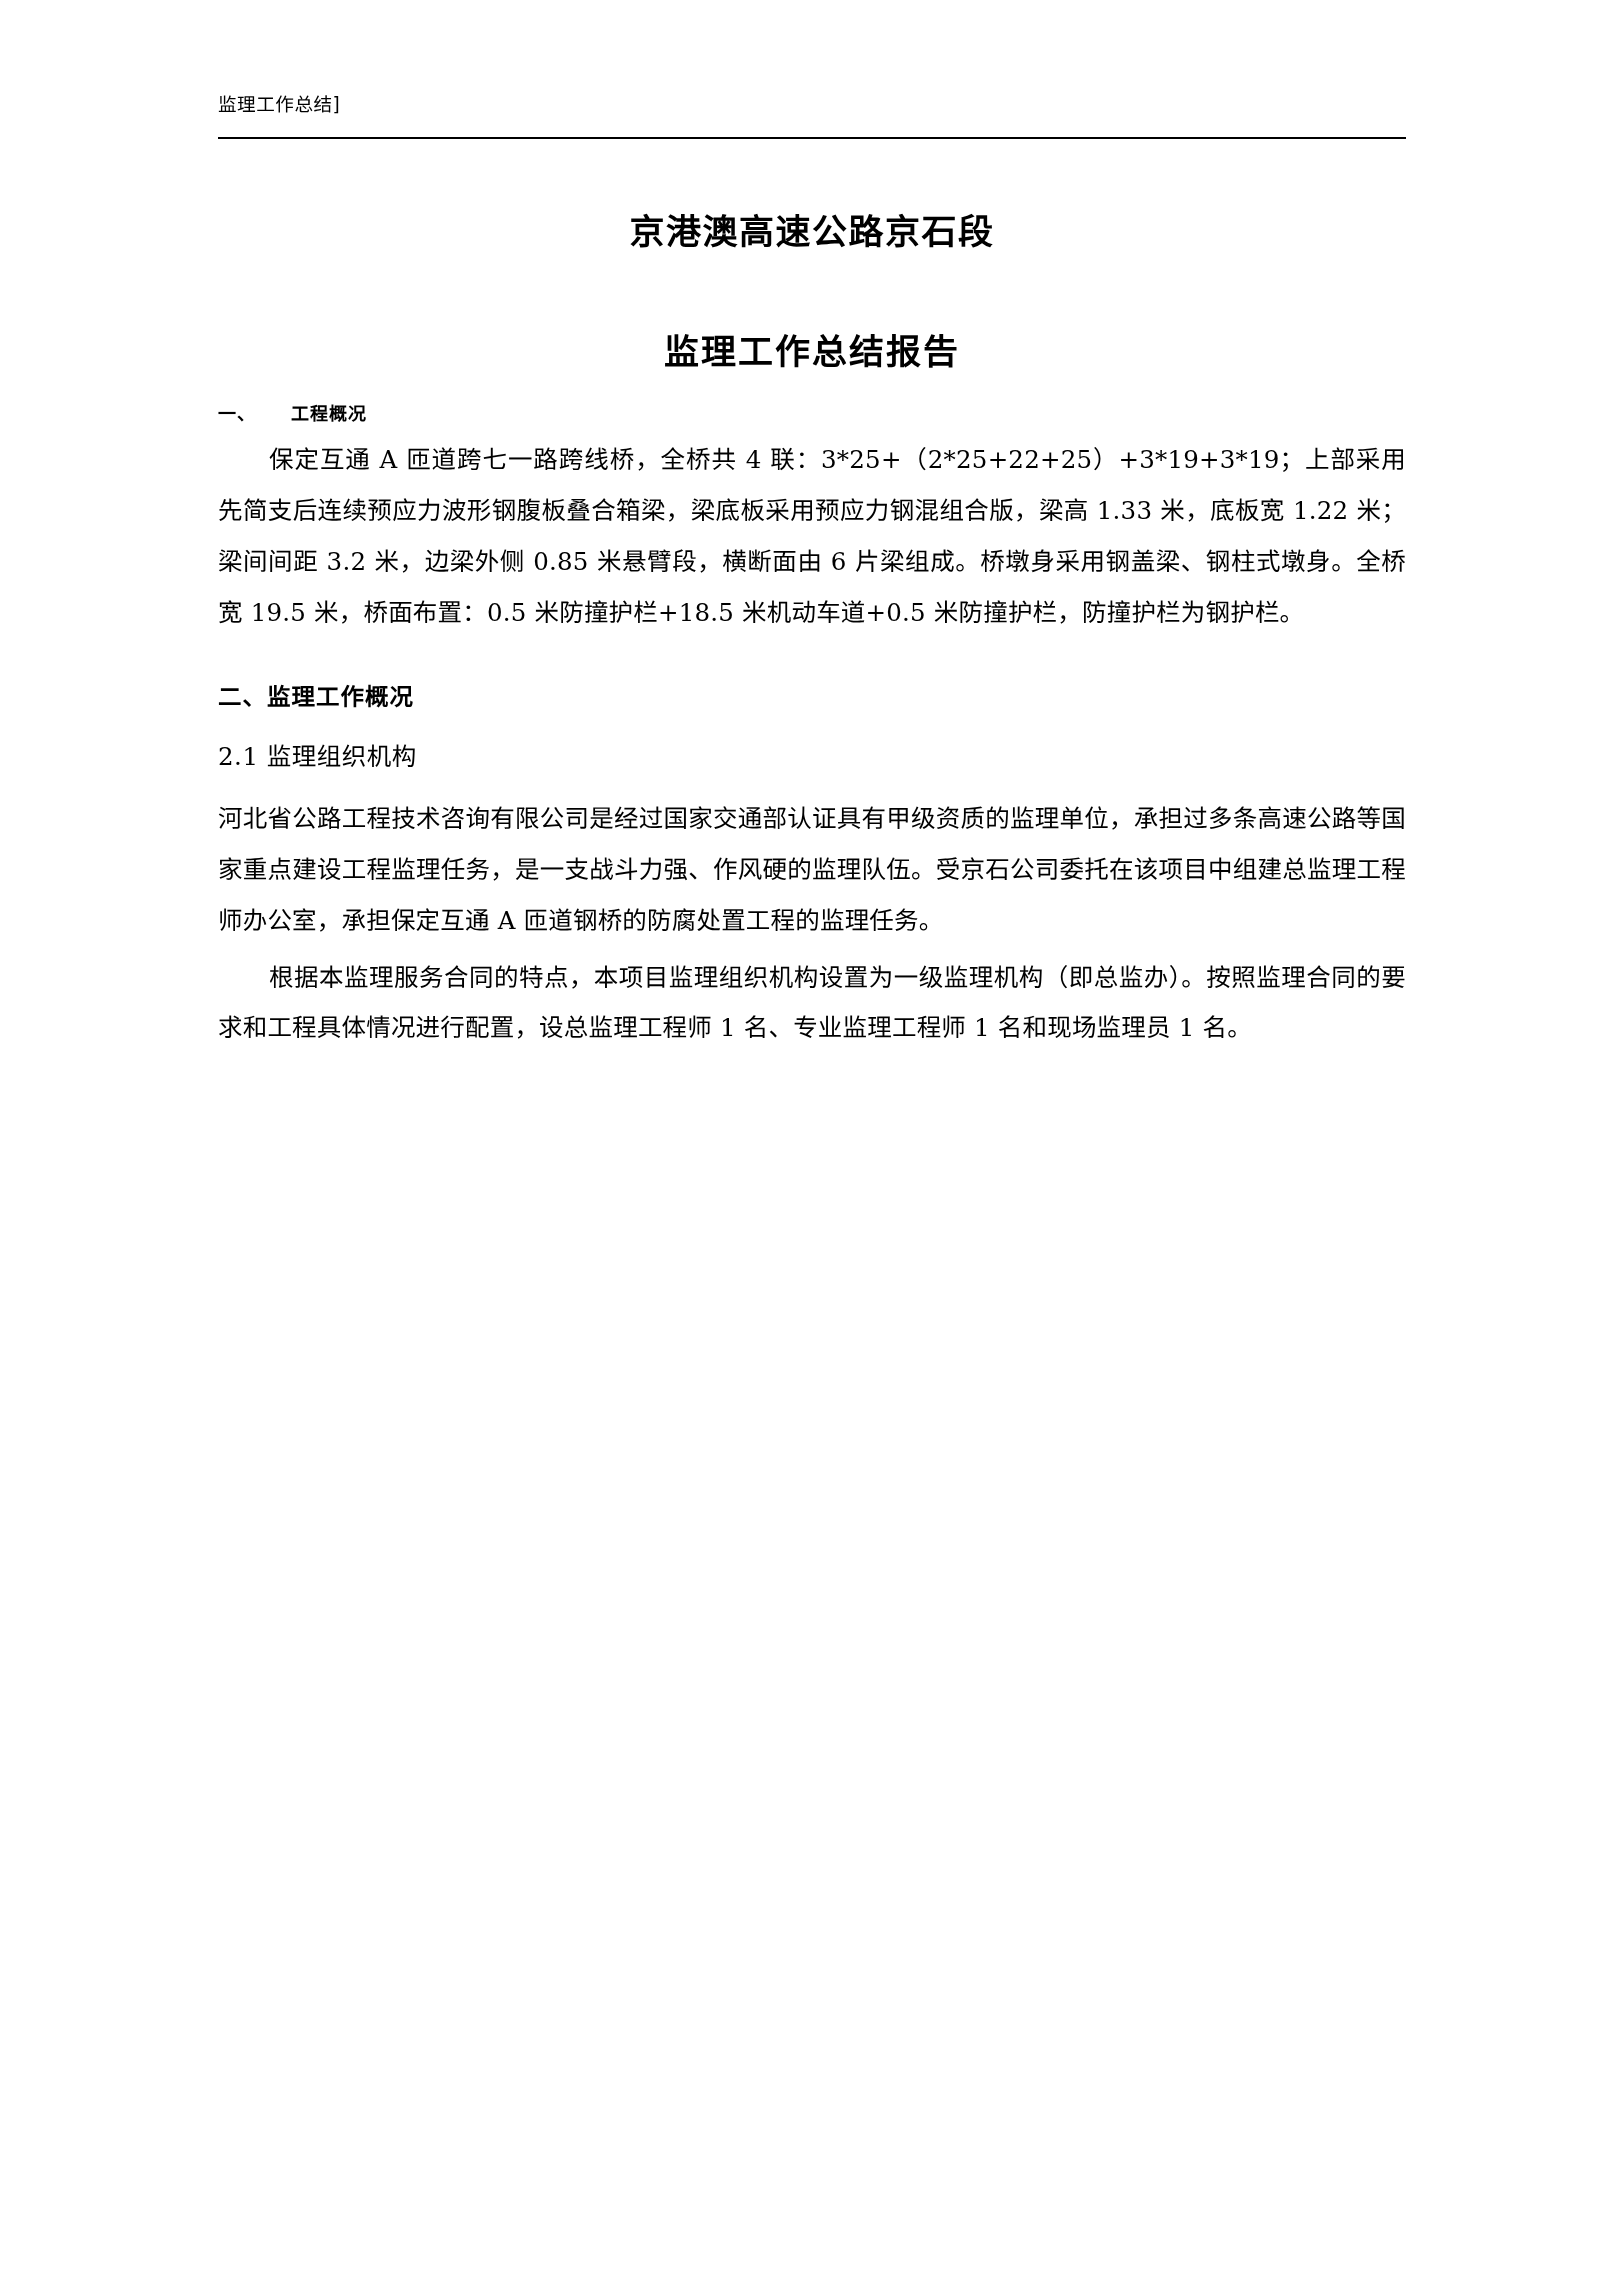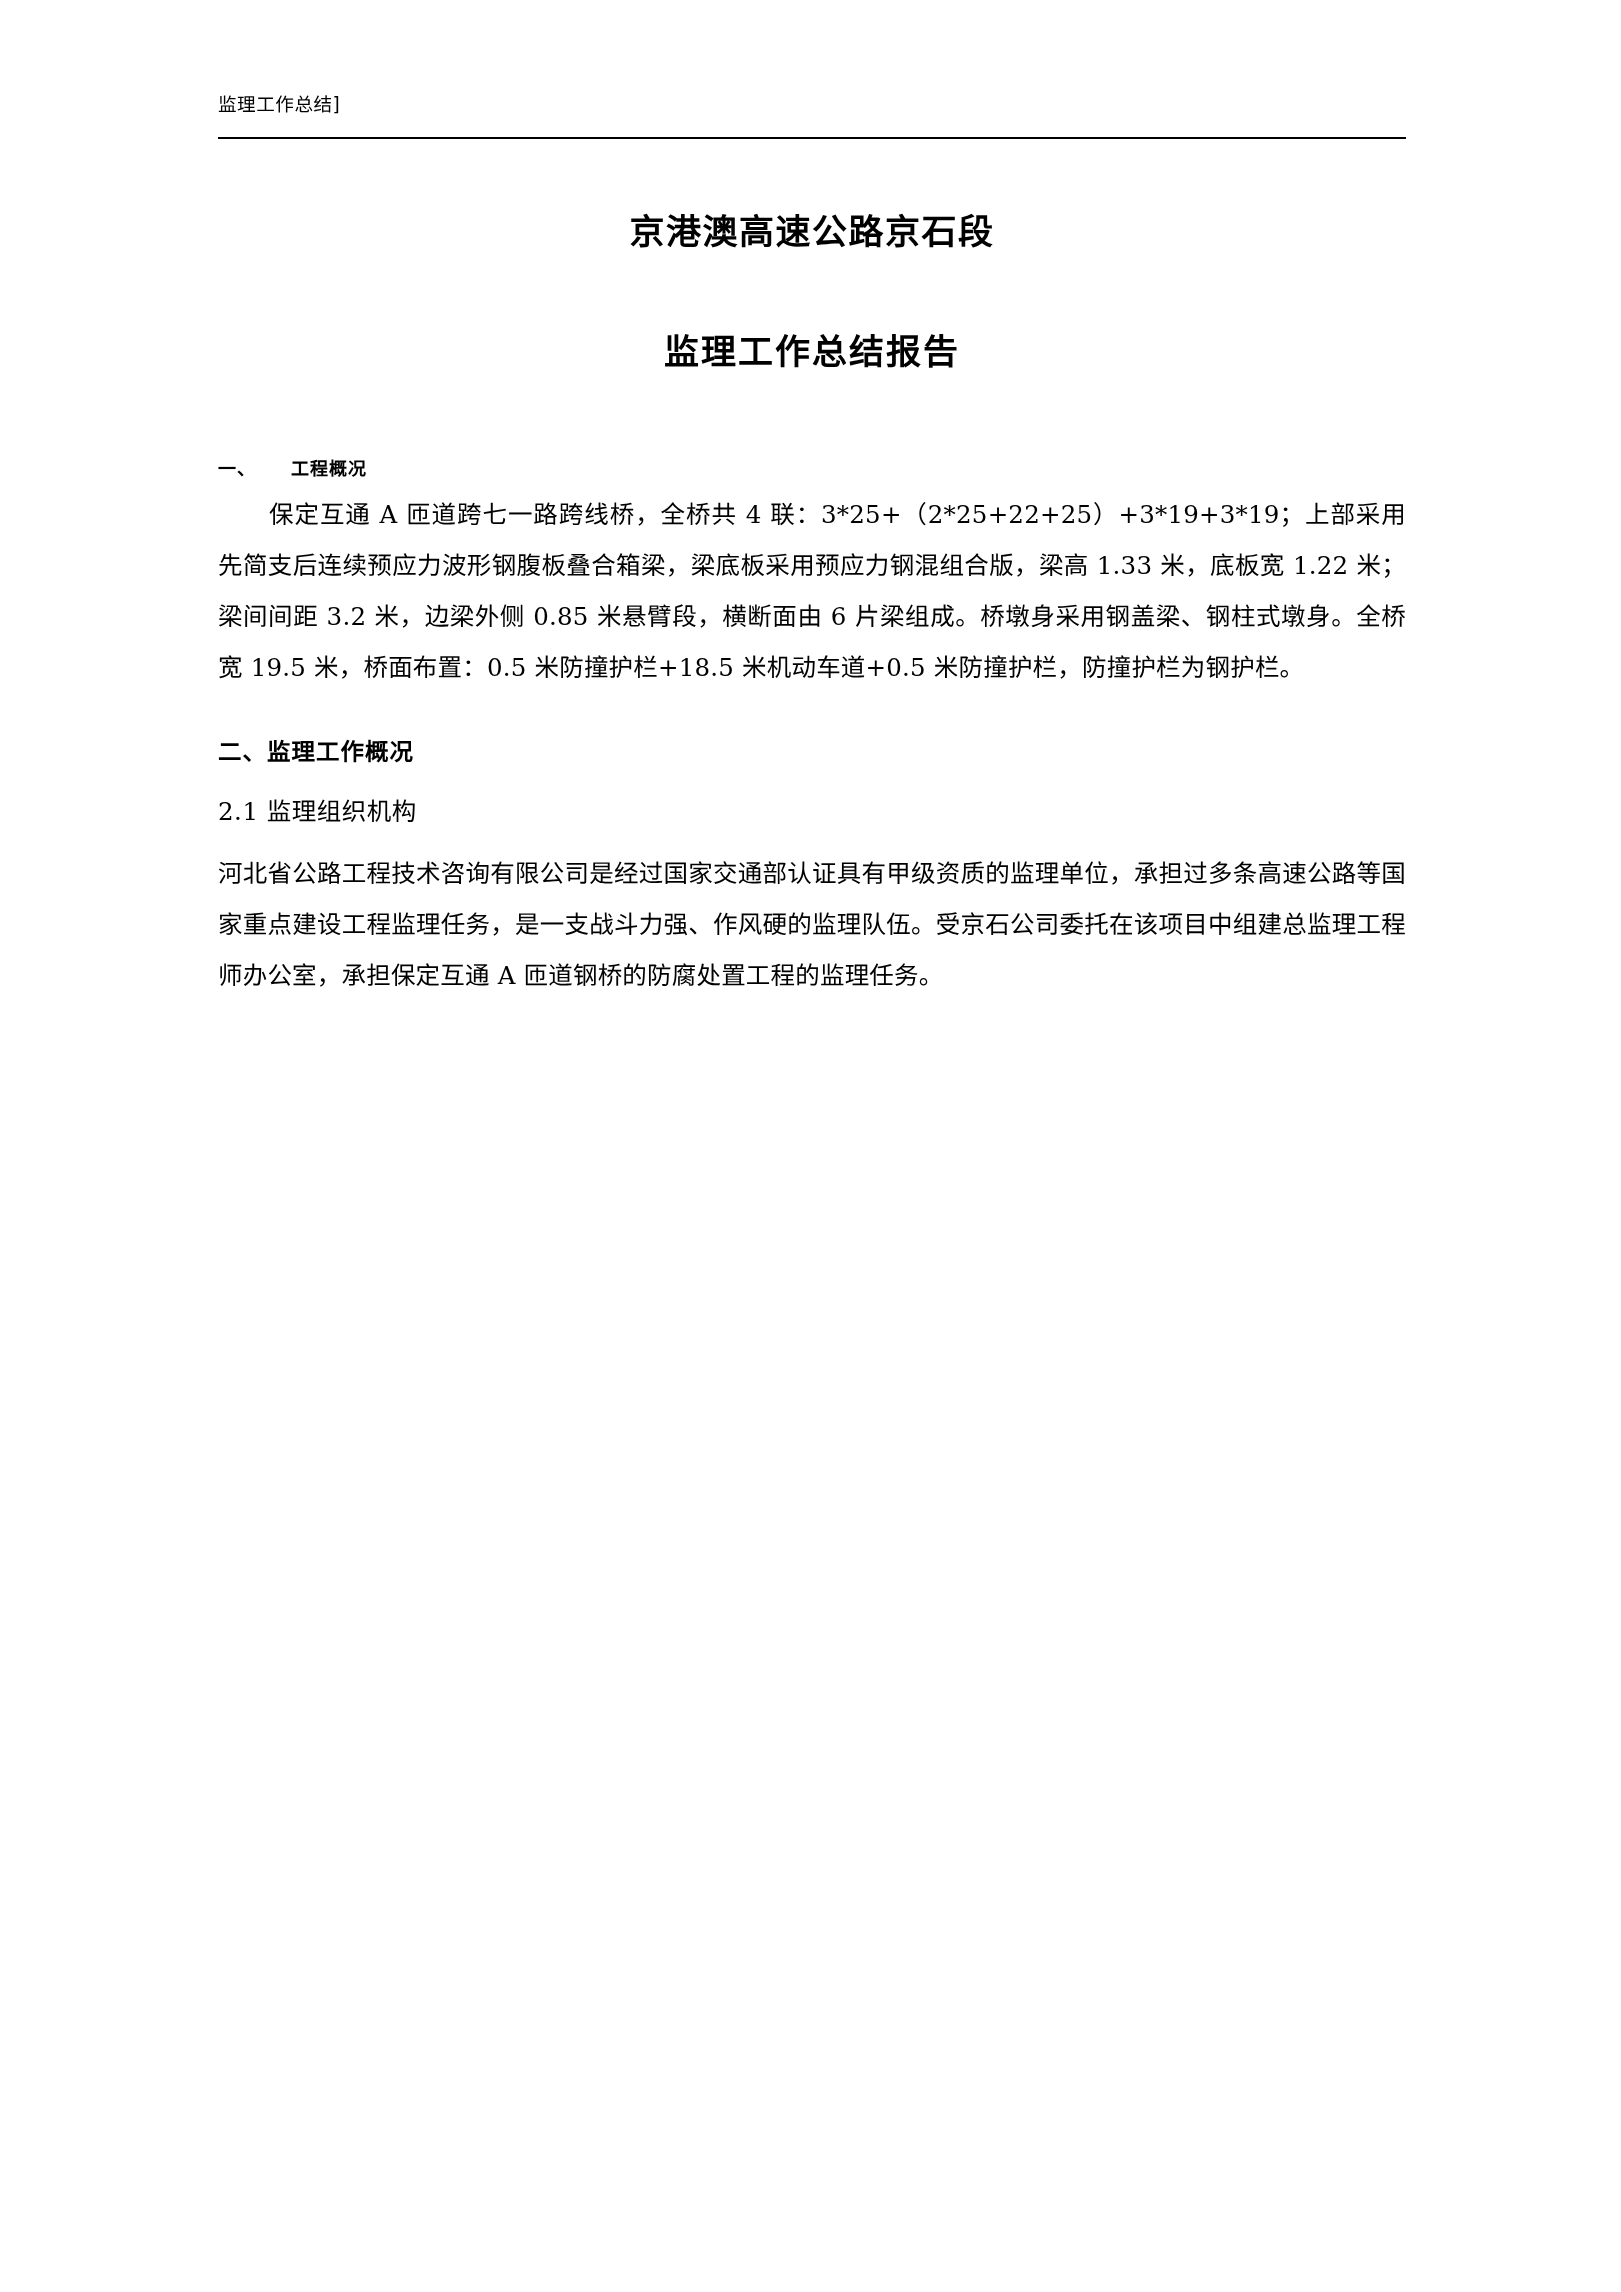--- a/index.html
+++ b/index.html
@@ -50,21 +50,21 @@
     line-height: 1.65;
     letter-spacing: 1.5px;
   }
   .report-title {
     text-align: center;
     font-family: "DejaVu Sans", "Liberation Sans", sans-serif;
     font-weight: bold;
     font-size: 35px;
     letter-spacing: 2px;
     margin-top: 61px;
-    margin-bottom: 80px;
+    margin-bottom: 25px;
   }
   
   .h-sec {
     font-family: "DejaVu Sans", "Liberation Sans", sans-serif;
     font-weight: bold;
     font-size: 18px;
     letter-spacing: 1px;
     margin: 0 0 9.8px 0;
   }
   .h-sec .num {
@@ -115,16 +115,17 @@
     <div class="h-sec">
       <span class="num">一、</span><span>工程概况</span>
     </div>
     <p class="body indent">保定互通 A 匝道跨七一路跨线桥，全桥共 4 联：3*25+（2*25+22+25）+3*19+3*19；上部采用先简支后连续预应力波形钢腹板叠合箱梁，梁底板采用预应力钢混组合版，梁高 1.33 米，底板宽 1.22 米；梁间间距 3.2 米，边梁外侧 0.85 米悬臂段，横断面由 6 片梁组成。桥墩身采用钢盖梁、钢柱式墩身。全桥宽 19.5 米，桥面布置：0.5 米防撞护栏+18.5 米机动车道+0.5 米防撞护栏，防撞护栏为钢护栏。</p>
 
     <div class="h-sec2">
       <span>二、</span><span>监理工作概况</span>
     </div>
     <div class="h-sub">2.1 监理组织机构</div>
     <p class="body">河北省公路工程技术咨询有限公司是经过国家交通部认证具有甲级资质的监理单位，承担过多条高速公路等国家重点建设工程监理任务，是一支战斗力强、作风硬的监理队伍。受京石公司委托在该项目中组建总监理工程师办公室，承担保定互通 A 匝道钢桥的防腐处置工程的监理任务。</p>
+    <p class="body indent">根据本监理服务合同的特点，本项目监理组织机构设置为一级监理机构（即总监办）。按照监理合同的要求和工程具体情况进行配置，设总监理工程师 1 名、专业监理工程师 1 名和现场监理员 1 名。</p>
 
   </div>
 </div>
 
 
 </body></html>

